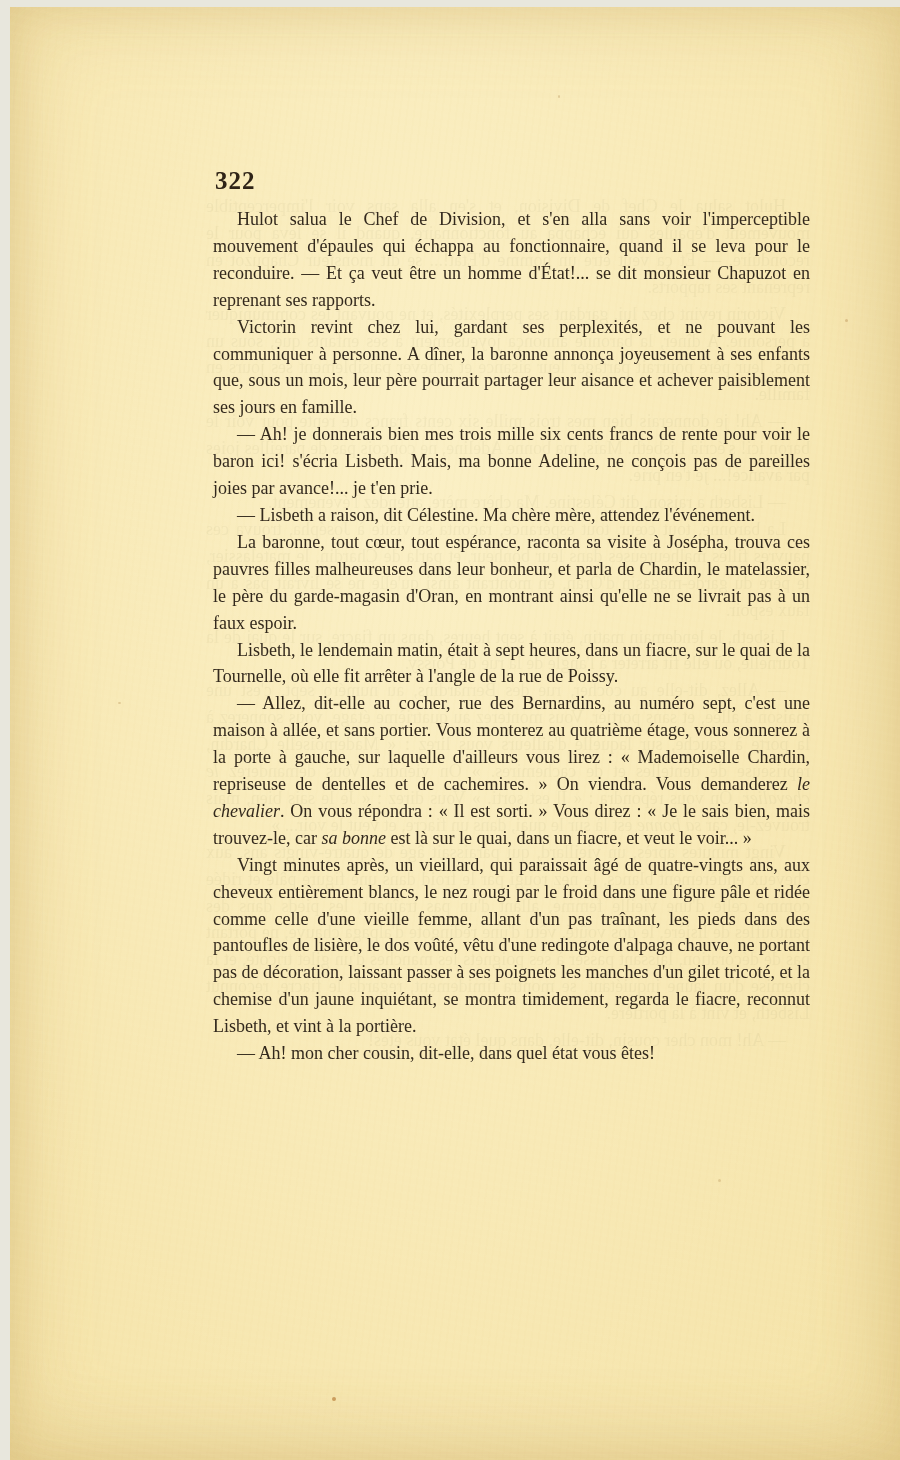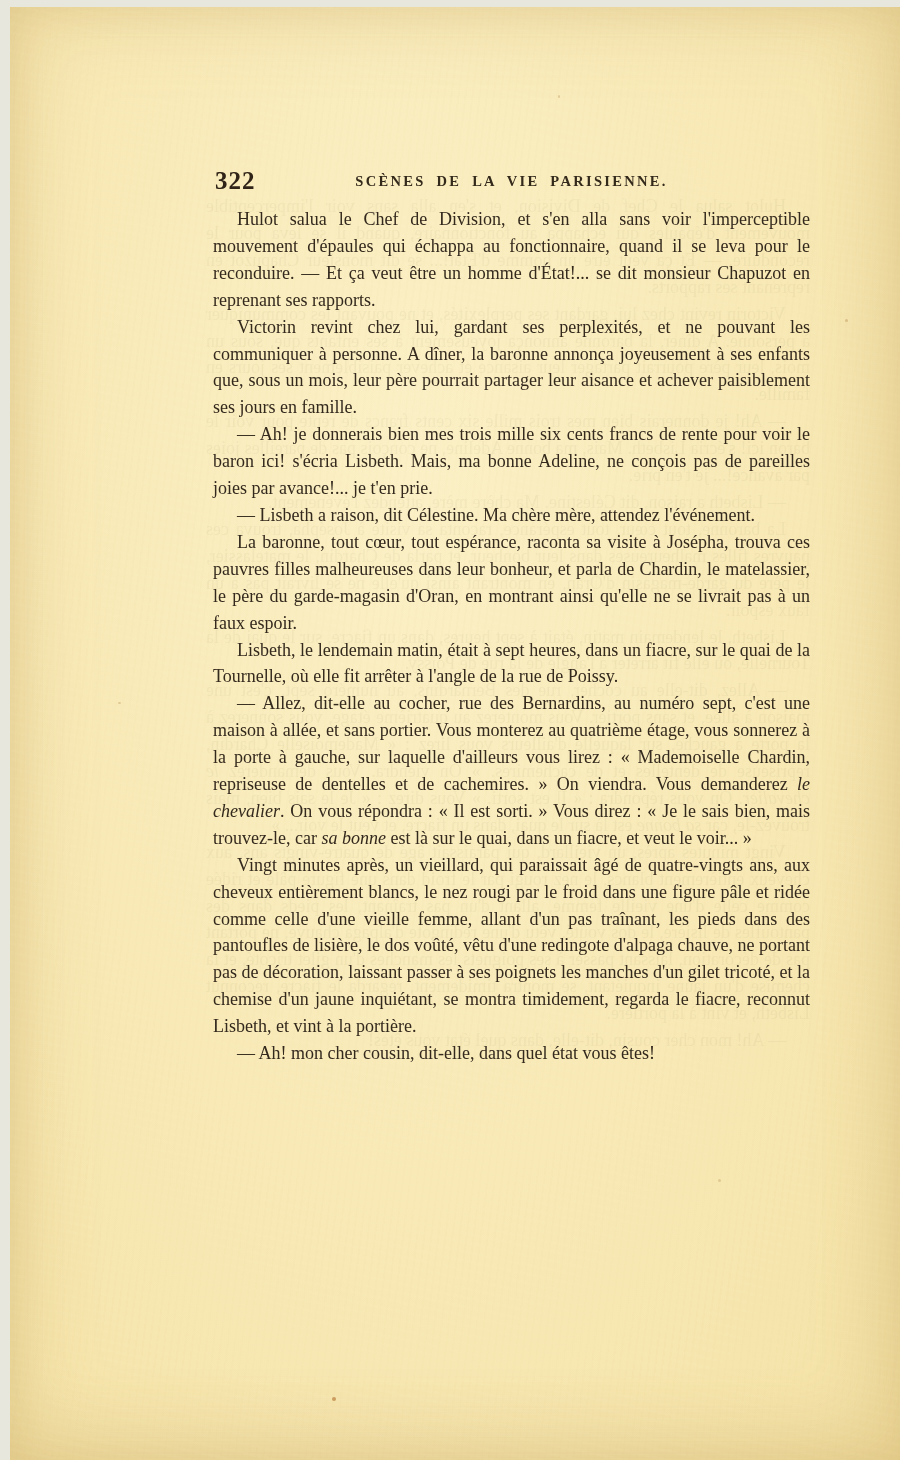--- a/index.html
+++ b/index.html
@@ -65,21 +65,20 @@
       <p class="para"><span>La baronne, tout cœur, tout espérance, raconta sa visite à Josépha, trouva ces pauvres filles malheureuses dans leur bonheur, et parla de Chardin, le matelassier, le père du garde-magasin d'Oran, en montrant ainsi qu'elle ne se livrait pas à un faux espoir.</span></p>
       <p class="para"><span>Lisbeth, le lendemain matin, était à sept heures, dans un fiacre, sur le quai de la Tournelle, où elle fit arrêter à l'angle de la rue de Poissy.</span></p>
       <p class="para"><span>— Allez, dit-elle au cocher, rue des Bernardins, au numéro sept, c'est une maison à allée, et sans portier. Vous monterez au quatrième étage, vous sonnerez à la porte à gauche, sur laquelle d'ailleurs vous lirez : « Mademoiselle Chardin, repriseuse de dentelles et de cachemires. » On viendra. Vous demanderez </span><i>le chevalier</i><span>. On vous répondra : « Il est sorti. » Vous direz : « Je le sais bien, mais trouvez-le, car </span><i>sa bonne</i><span> est là sur le quai, dans un fiacre, et veut le voir... »</span></p>
       <p class="para"><span>Vingt minutes après, un vieillard, qui paraissait âgé de quatre-vingts ans, aux cheveux entièrement blancs, le nez rougi par le froid dans une figure pâle et ridée comme celle d'une vieille femme, allant d'un pas traînant, les pieds dans des pantoufles de lisière, le dos voûté, vêtu d'une redingote d'alpaga chauve, ne portant pas de décoration, laissant passer à ses poignets les manches d'un gilet tricoté, et la chemise d'un jaune inquiétant, se montra timidement, regarda le fiacre, reconnut Lisbeth, et vint à la portière.</span></p>
       <p class="para"><span>— Ah! mon cher cousin, dit-elle, dans quel état vous êtes!</span></p>
     </div>
 
   <div class="textblock">
     <div class="header">
       <span class="pagenum">322</span>
-      <span class="runtitle">SCÈNES DE LA VIE PARISIENNE.</span>
     </div>
     <div class="bodytext" id="paras">
         <p class="para"><span>Hulot salua le Chef de Division, et s'en alla sans voir l'imperceptible mouvement d'épaules qui échappa au fonctionnaire, quand il se leva pour le reconduire. — Et ça veut être un homme d'État!... se dit monsieur Chapuzot en reprenant ses rapports.</span></p>
         <p class="para"><span>Victorin revint chez lui, gardant ses perplexités, et ne pouvant les communiquer à personne. A dîner, la baronne annonça joyeusement à ses enfants que, sous un mois, leur père pourrait partager leur aisance et achever paisiblement ses jours en famille.</span></p>
         <p class="para"><span>— Ah! je donnerais bien mes trois mille six cents francs de rente pour voir le baron ici! s'écria Lisbeth. Mais, ma bonne Adeline, ne conçois pas de pareilles joies par avance!... je t'en prie.</span></p>
         <p class="para"><span>— Lisbeth a raison, dit Célestine. Ma chère mère, attendez l'événement.</span></p>
         <p class="para"><span>La baronne, tout cœur, tout espérance, raconta sa visite à Josépha, trouva ces pauvres filles malheureuses dans leur bonheur, et parla de Chardin, le matelassier, le père du garde-magasin d'Oran, en montrant ainsi qu'elle ne se livrait pas à un faux espoir.</span></p>
         <p class="para"><span>Lisbeth, le lendemain matin, était à sept heures, dans un fiacre, sur le quai de la Tournelle, où elle fit arrêter à l'angle de la rue de Poissy.</span></p>
         <p class="para"><span>— Allez, dit-elle au cocher, rue des Bernardins, au numéro sept, c'est une maison à allée, et sans portier. Vous monterez au quatrième étage, vous sonnerez à la porte à gauche, sur laquelle d'ailleurs vous lirez : « Mademoiselle Chardin, repriseuse de dentelles et de cachemires. » On viendra. Vous demanderez </span><i>le chevalier</i><span>. On vous répondra : « Il est sorti. » Vous direz : « Je le sais bien, mais trouvez-le, car </span><i>sa bonne</i><span> est là sur le quai, dans un fiacre, et veut le voir... »</span></p>
         <p class="para"><span>Vingt minutes après, un vieillard, qui paraissait âgé de quatre-vingts ans, aux cheveux entièrement blancs, le nez rougi par le froid dans une figure pâle et ridée comme celle d'une vieille femme, allant d'un pas traînant, les pieds dans des pantoufles de lisière, le dos voûté, vêtu d'une redingote d'alpaga chauve, ne portant pas de décoration, laissant passer à ses poignets les manches d'un gilet tricoté, et la chemise d'un jaune inquiétant, se montra timidement, regarda le fiacre, reconnut Lisbeth, et vint à la portière.</span></p>

